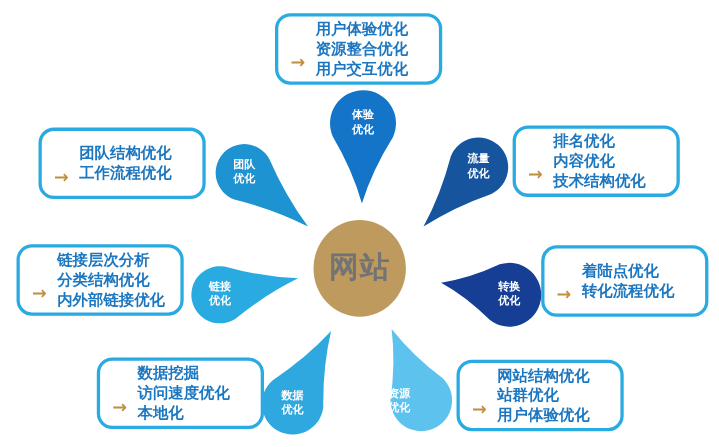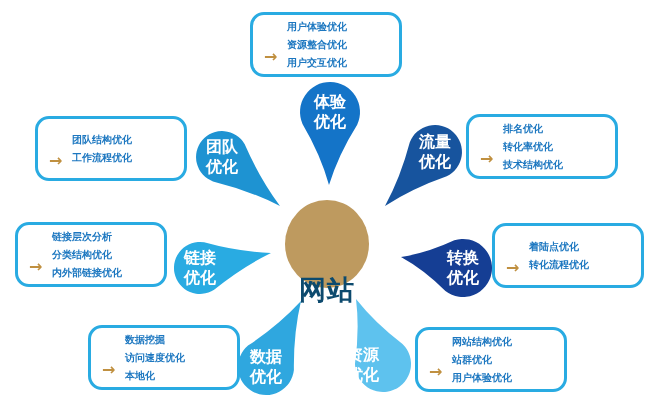--- a/index.html
+++ b/index.html
@@ -9,35 +9,35 @@
     background:#fff;
   }
   .shapes{position:absolute;left:0;top:0;}
   .box{
     position:absolute;width:152px;height:65px;box-sizing:border-box;
     border:3px solid var(--border,#29ABE2);border-radius:14px;background:#fff;
     display:flex;flex-direction:column;justify-content:center;
     padding-left:34px;
   }
   .line{
-    font-size:10px;font-weight:bold;color:var(--boxtext,#1C77C0);
+    font-size:14px;font-weight:bold;color:var(--boxtext,#1C77C0);
     line-height:18px;white-space:nowrap;
   }
   .arrow{
     position:absolute;left:11px;bottom:8px;
     color:var(--arrow,#C09040);font-size:16px;font-weight:bold;line-height:18px;
   }
   .petal-label{
     position:absolute;transform:translate(-50%,-50%);
-    color:#fff;font-weight:bold;font-size:16px;line-height:1.25;
+    color:#fff;font-weight:bold;font-size:10px;line-height:1.25;
     text-align:center;white-space:pre-line;
   }
   .center-label{
     position:absolute;left:327px;top:243px;transform:translate(-50%,-50%);
-    color:#0c4a6e;font-size:27px;font-weight:bold;letter-spacing:1px;white-space:nowrap;margin-top:47px;
+    color:#737373;font-size:27px;font-weight:bold;letter-spacing:1px;white-space:nowrap;
   }
   
   .box-0{left:250px;top:12px;}
   .box-1{left:466px;top:114px;}
   .box-2{left:492px;top:223px;}
   .box-3{left:415px;top:327px;}
   .box-4{left:88px;top:325px;}
   .box-5{left:15px;top:222px;}
   .box-6{left:35px;top:116px;}
   
@@ -87,21 +87,21 @@
   <div class="box box-0">
     <span class="arrow">→</span>
     <div class="line">用户体验优化</div>
     <div class="line">资源整合优化</div>
     <div class="line">用户交互优化</div>
   </div>
 
   <div class="box box-1">
     <span class="arrow">→</span>
     <div class="line">排名优化</div>
-    <div class="line">转化率优化</div>
+    <div class="line">内容优化</div>
     <div class="line">技术结构优化</div>
   </div>
 
   <div class="box box-2">
     <span class="arrow">→</span>
     <div class="line">着陆点优化</div>
     <div class="line">转化流程优化</div>
   </div>
 
   <div class="box box-3">

